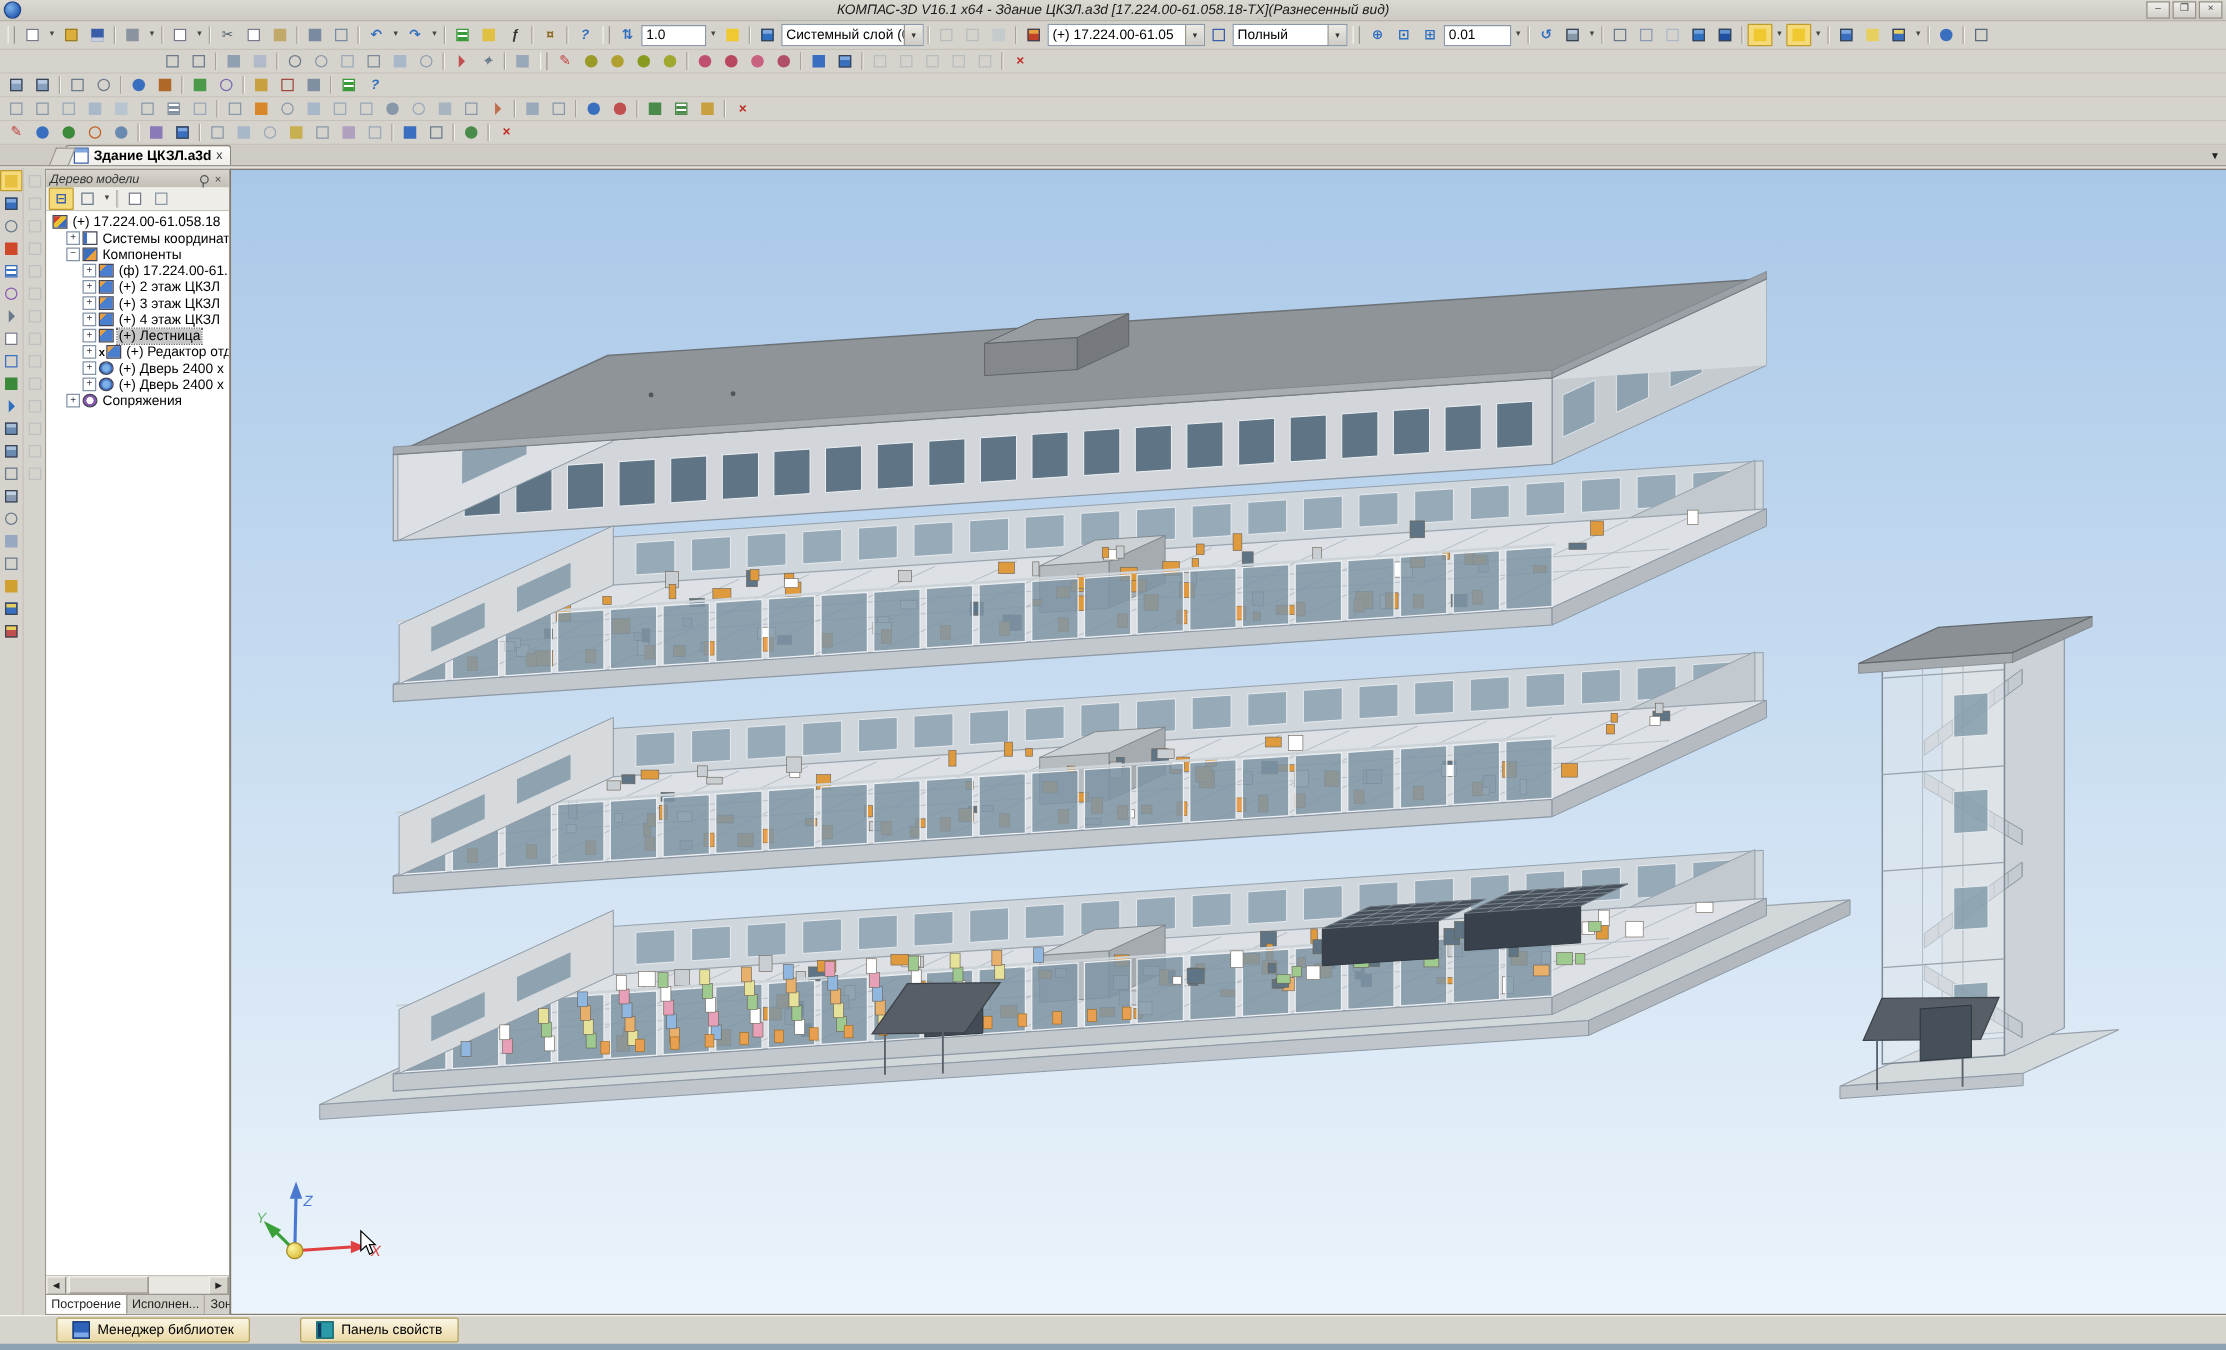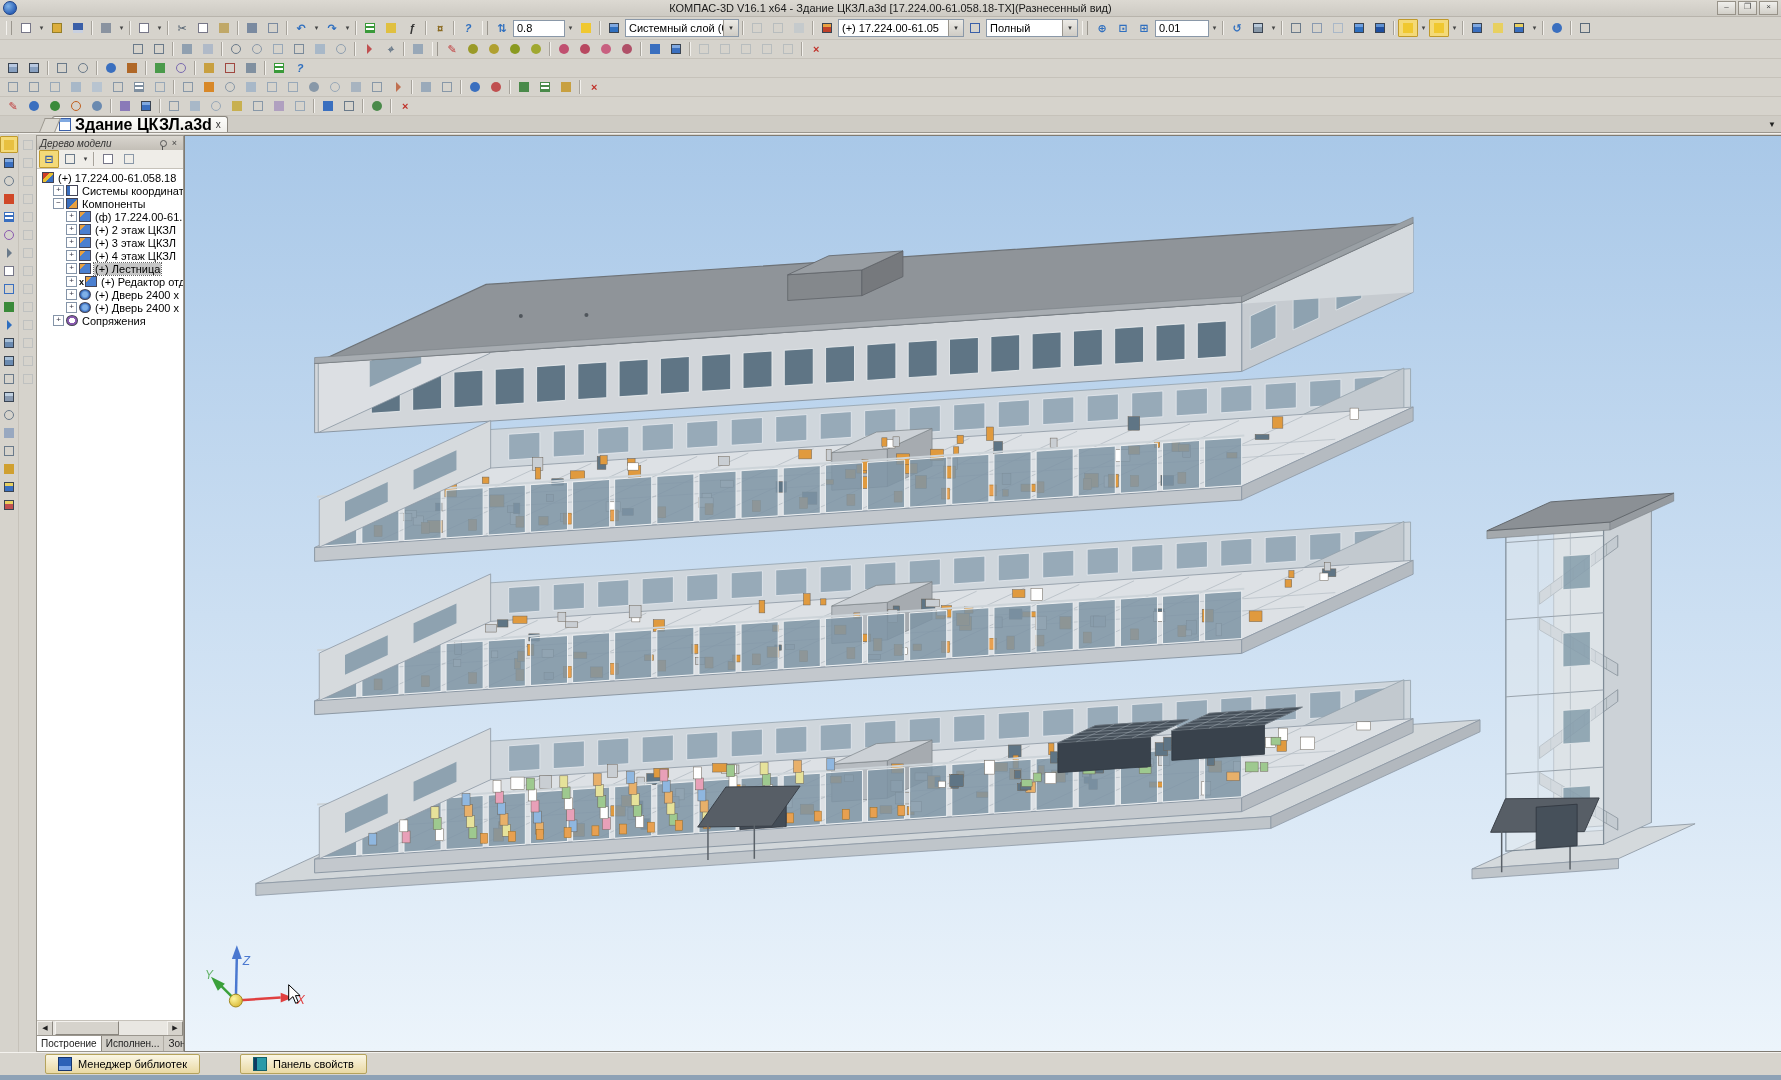--- a/index.html
+++ b/index.html
@@ -4,21 +4,21 @@
 <style>
   html,body{margin:0;padding:0;width:1781px;height:1080px;overflow:hidden;
     font-family:"Liberation Sans","DejaVu Sans",sans-serif;font-size:11px;color:#000;
     background:#d6d3cc;-webkit-font-smoothing:antialiased;}
   .app{width:1781px;height:1080px;display:flex;flex-direction:column;}
   
   .titlebar{height:16px;display:flex;align-items:center;background:linear-gradient(#dcd9d2,#cdcac3);
     border-bottom:1px solid #b8b4ac;position:relative;}
   .appicon{width:12px;height:12px;margin-left:3px;border-radius:50%;
     background:radial-gradient(circle at 35% 35%,#7fb3e8,#2d62b8 70%);border:1px solid #1d4288;}
-  .wtitle{position:absolute;left:0;right:0;text-align:center;font-size:11px;color:#1a1a1a;}
+  .wtitle{position:absolute;left:0;right:0;text-align:center;font-size:11px;color:#1a1a1a;font-style:italic;}
   .winbtns{margin-left:auto;display:flex;gap:2px;margin-right:3px;z-index:2;}
   .wbtn{width:17px;height:12px;background:linear-gradient(#f0efec,#d2cfc8);border:1px solid #979288;
     font-size:8px;line-height:10px;text-align:center;color:#444;}
   
   .menubar{height:14px;display:flex;align-items:center;background:#d6d3cc;border-bottom:1px solid #c4c0b8;padding-left:4px;}
   .menu-item{padding:0 9px;font-size:11px;line-height:14px;cursor:default;}
   
   .tbrow{display:flex;align-items:center;background:#d6d3cc;border-bottom:1px solid #c6c2ba;padding:1px 3px;gap:1px;}
   .tb1{height:20px;} .tbN{height:16px;}
   .ti{width:18px;height:16px;display:flex;align-items:center;justify-content:center;border:1px solid transparent;border-radius:1px;flex:none;}
@@ -32,21 +32,21 @@
   .tfield{height:15px;background:#fff;border:1px solid #8a98a8;font-size:11px;padding:0 3px;display:flex;align-items:center;flex:none;}
   .tcombo{height:16px;background:#fff;border:1px solid #8a98a8;display:flex;align-items:center;font-size:11px;flex:none;overflow:hidden;white-space:nowrap;}
   .tcombo .txtv{padding:0 3px;flex:1;overflow:hidden;}
   .cbtn{width:14px;height:100%;background:linear-gradient(#eceae5,#cfccc5);border-left:1px solid #9a968e;
     font-size:7px;color:#333;display:flex;align-items:center;justify-content:center;flex:none;}
   
   .tabbar{height:16px;background:#cfccc5;border-bottom:1px solid #9a968e;display:flex;align-items:flex-end;position:relative;}
   .tabslant{width:14px;height:13px;margin-left:42px;background:#dbd8d1;border:1px solid #9a968e;border-bottom:none;transform:skewX(-22deg);}
   .doctab{height:15px;background:linear-gradient(#fdfdfb,#efeeea);border:1px solid #8a867e;border-bottom:none;
     border-radius:3px 3px 0 0;display:flex;align-items:center;padding:0 6px;gap:4px;margin-left:-6px;}
-  .doctab .dlabel{font-weight:bold;font-size:16px;}
+  .doctab .dlabel{font-weight:bold;font-size:11px;}
   .dicon{width:10px;height:11px;background:#fff;border:1px solid #3a5fa8;box-shadow:inset 0 3px 0 #7fa8e0;}
   .tclose{font-size:10px;color:#333;line-height:10px;}
   .ovfl{position:absolute;right:5px;bottom:3px;font-size:8px;color:#222;}
   
   .workspace{flex:1;display:flex;min-height:0;border-top:1px solid #f2f0ec;}
   .leftstrip{width:36px;background:#d6d3cc;display:flex;}
   .lcol{width:18px;display:flex;flex-direction:column;align-items:center;padding-top:2px;gap:1px;}
   .lcol .ti{width:16px;height:15px;}
   .lcol2{border-left:1px solid #c6c2ba;}
   
@@ -160,21 +160,21 @@
         <i class="sh txt" style="color: rgb(138, 106, 32);">¤</i>
       </span>
       <span class="tsep"></span>
       <span class="ti">
         <i class="sh txt" style="color: rgb(47, 111, 191);">?</i>
       </span>
       <span class="tgrip"></span>
       <span class="ti">
         <i class="sh txt" style="color: rgb(47, 111, 191);">⇅</i>
       </span>
-      <span class="tfield" style="width: 44px;">0.8</span>
+      <span class="tfield" style="width: 44px;">1.0</span>
       <span class="tcaret">▾</span>
       <span class="ti">
         <i class="sh" style="background: rgb(240, 200, 48);"></i>
       </span>
       <span class="tsep"></span>
       <span class="ti">
         <i class="sh" style="background: rgb(47, 111, 191); border: 1px solid rgb(58, 68, 82); box-shadow: rgb(127, 168, 224) 0px 3px 0px inset;"></i>
       </span>
       <span class="tcombo" style="width: 112px;">
         <span class="txtv">Системный слой (0</span>

